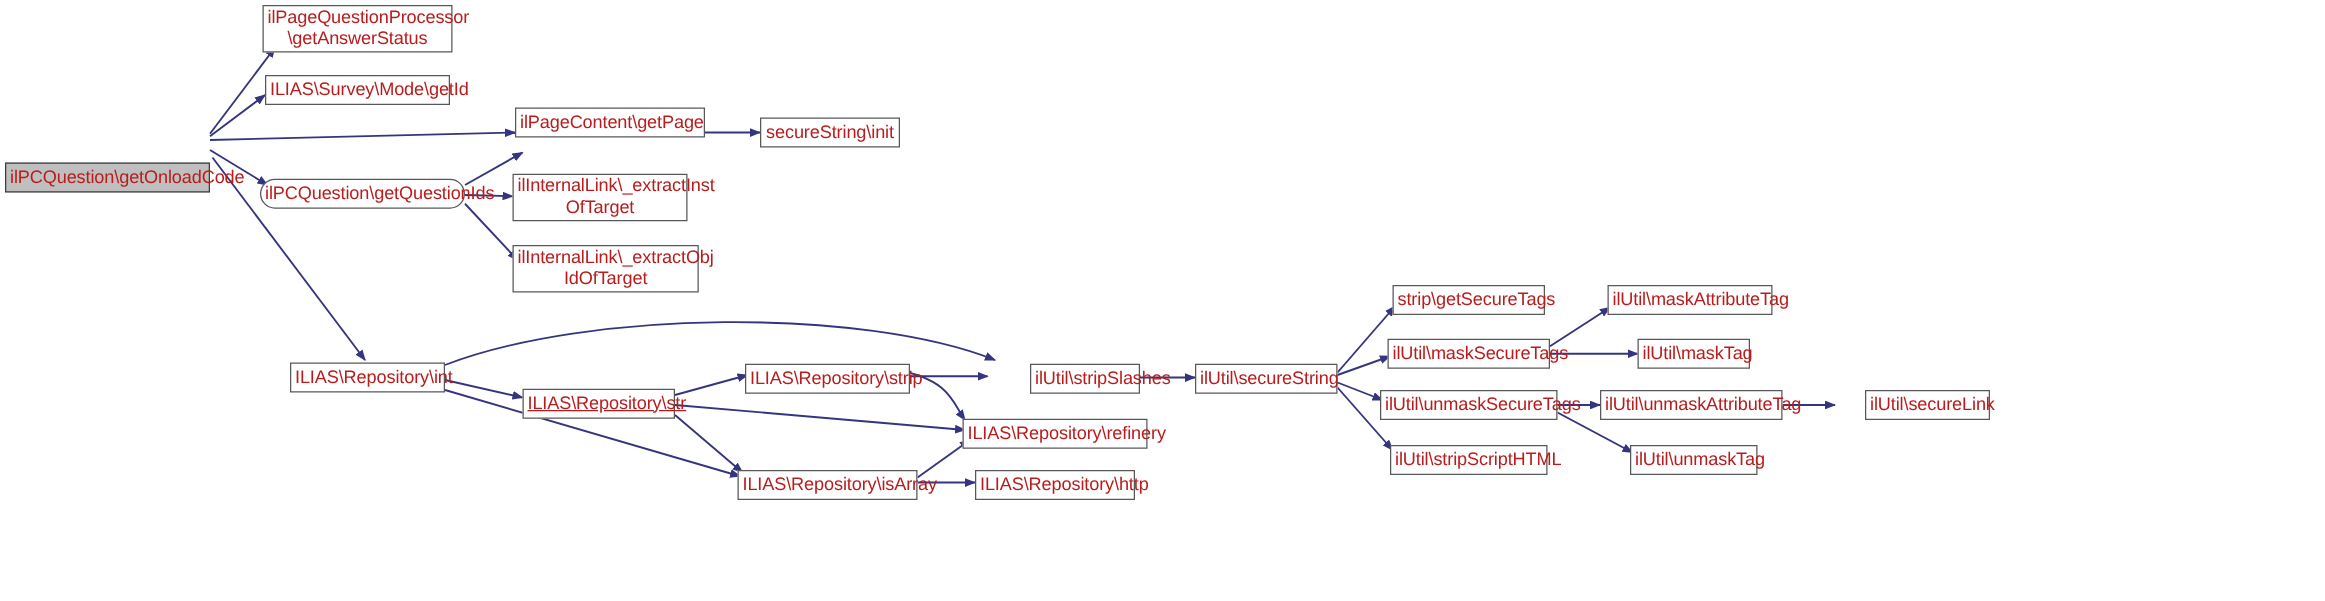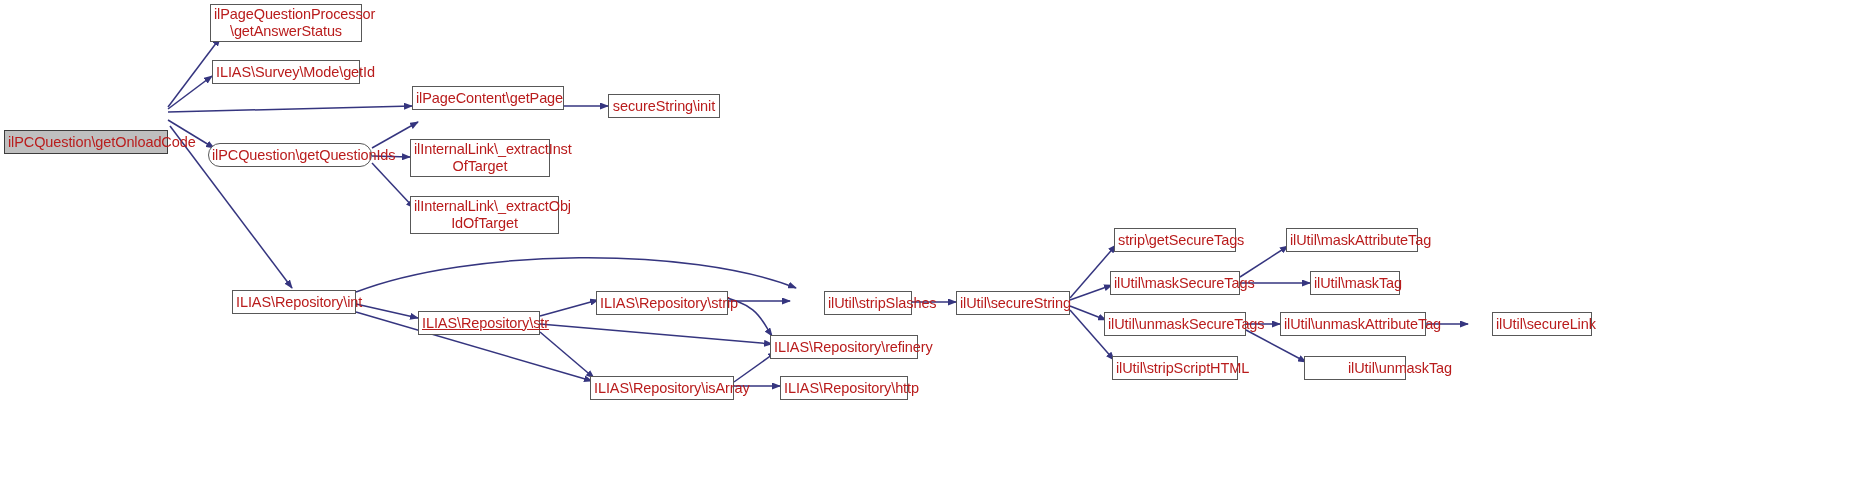--- a/index.html
+++ b/index.html
@@ -112,16 +112,16 @@
       <div class="node" style="left: 780px; top: 376px; width: 128px; height: 24px;"><span class="node-label">ILIAS\Repository\http</span></div>
       <div class="node" style="left: 824px; top: 291px; width: 88px; height: 24px; justify-content: center;"><span class="node-label">ilUtil\stripSlashes</span></div>
       <div class="node" style="left: 956px; top: 291px; width: 114px; height: 24px;"><span class="node-label">ilUtil\secureString</span></div>
       <div class="node" style="left: 1114px; top: 228px; width: 122px; height: 24px;"><span class="node-label">strip\getSecureTags</span></div>
       <div class="node" style="left: 1110px; top: 271px; width: 130px; height: 24px;"><span class="node-label">ilUtil\maskSecureTags</span></div>
       <div class="node" style="left: 1104px; top: 312px; width: 142px; height: 24px;"><span class="node-label">ilUtil\unmaskSecureTags</span></div>
       <div class="node" style="left: 1112px; top: 356px; width: 126px; height: 24px;"><span class="node-label">ilUtil\stripScriptHTML</span></div>
       <div class="node" style="left: 1286px; top: 228px; width: 132px; height: 24px;"><span class="node-label">ilUtil\maskAttributeTag</span></div>
       <div class="node" style="left: 1310px; top: 271px; width: 90px; height: 24px;"><span class="node-label">ilUtil\maskTag</span></div>
       <div class="node" style="left: 1280px; top: 312px; width: 146px; height: 24px;"><span class="node-label">ilUtil\unmaskAttributeTag</span></div>
-      <div class="node" style="left: 1304px; top: 356px; width: 102px; height: 24px; padding-left: 40px;"><span class="node-label">ilUtil\unmaskTag</span></div>
+      <div class="node" style="left: 1304px; top: 356px; width: 102px; height: 24px;"><span class="node-label">ilUtil\unmaskTag</span></div>
       <div class="node" style="left: 1468px; top: 312px; width: 100px; height: 24px; margin-left: 24px;"><span class="node-label">ilUtil\secureLink</span></div>
     </div>
 </div>
 
 </body></html>

